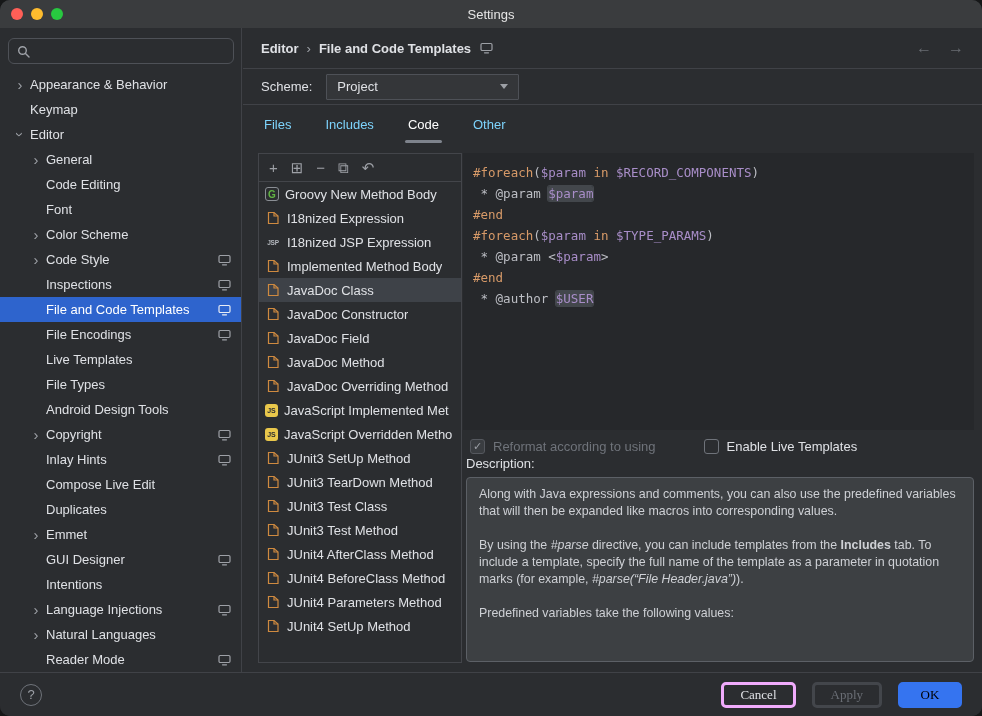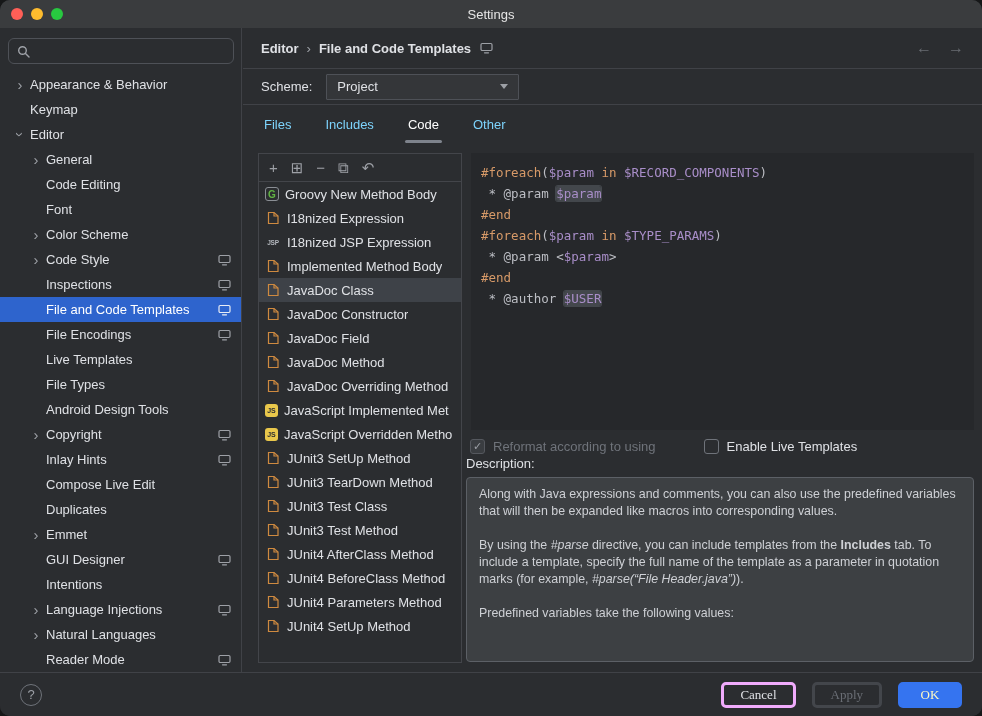--- a/index.html
+++ b/index.html
@@ -64,21 +64,21 @@
   .tpl-row{height:24px;display:flex;align-items:center;gap:6px;padding:0 6px;white-space:nowrap;overflow:hidden}
   .tpl-row.selected{background:#3e4248}
   .tpl-label{overflow:hidden;white-space:nowrap}
   .tpl-icon{width:16px;height:16px;display:flex;align-items:center;justify-content:center;flex:none}
   .tpl-icon.template{color:#cf8a40}
   .tpl-icon.groovy{color:#62b543;font-weight:bold;font-size:10px;border:1px solid #8a8e94;border-radius:3px;width:14px;height:14px}
   .tpl-icon.jsp{font-size:6.5px;font-weight:bold;color:#b2b6bc;letter-spacing:-0.2px}
   .tpl-icon.js{background:#e9c74b;color:#2b2d30;font-size:7px;font-weight:bold;border-radius:3px;width:13px;height:13px}
 
   
-  .editor{position:absolute;left:228px;right:8px;top:125px;height:277px;background:#26282b;
+  .editor{position:absolute;left:220px;right:8px;top:125px;height:277px;background:#26282b;
           padding:9px 10px;font-family:"DejaVu Sans Mono","Liberation Mono",monospace;
           font-size:12.5px;line-height:21px;overflow:hidden}
   .code-line{white-space:pre}
   .tok-kw{color:#d79a68}
   .tok-var{color:#a98ec9}
   .tok-pl{color:#bcbec4}
   .hl{background:#43474c;box-shadow:0 0 0 1px #43474c;border-radius:2px}
 
   
   .opt-row{position:absolute;left:227px;top:404px;height:28px;display:flex;align-items:center;gap:48px}
@@ -100,21 +100,21 @@
   
   .bottombar{position:absolute;left:0;right:0;bottom:0;height:44px;border-top:1px solid #404247;
              display:flex;align-items:center;padding:0 20px;gap:16px;background:#2b2d30}
   .help-btn{width:22px;height:22px;border:1px solid #6f737a;border-radius:50%;color:#9da0a6;
             display:flex;align-items:center;justify-content:center;font-size:13px;cursor:default}
   .spacer{flex:1}
   .btn{height:26px;min-width:64px;padding:0 16px;border-radius:5px;border:3px solid #f0abfc;
        background:transparent;color:#dfe1e5;font-size:13px;font-family:Liberation Serif, serif;
        display:inline-flex;align-items:center;justify-content:center;cursor:default}
   .btn.disabled{color:#6a6e75;border-color:#43464b}
-  .btn.primary{background:#3574f0;border-color:#3574f0;color:#fef9c3}
+  .btn.primary{background:#3574f0;border-color:#3574f0;color:#000000}
 </style>
 </head>
 <body>
 
 <div id="app">
 
   <div class="titlebar">
     <div class="traffic">
       <span class="light red"></span>
       <span class="light yellow"></span>

